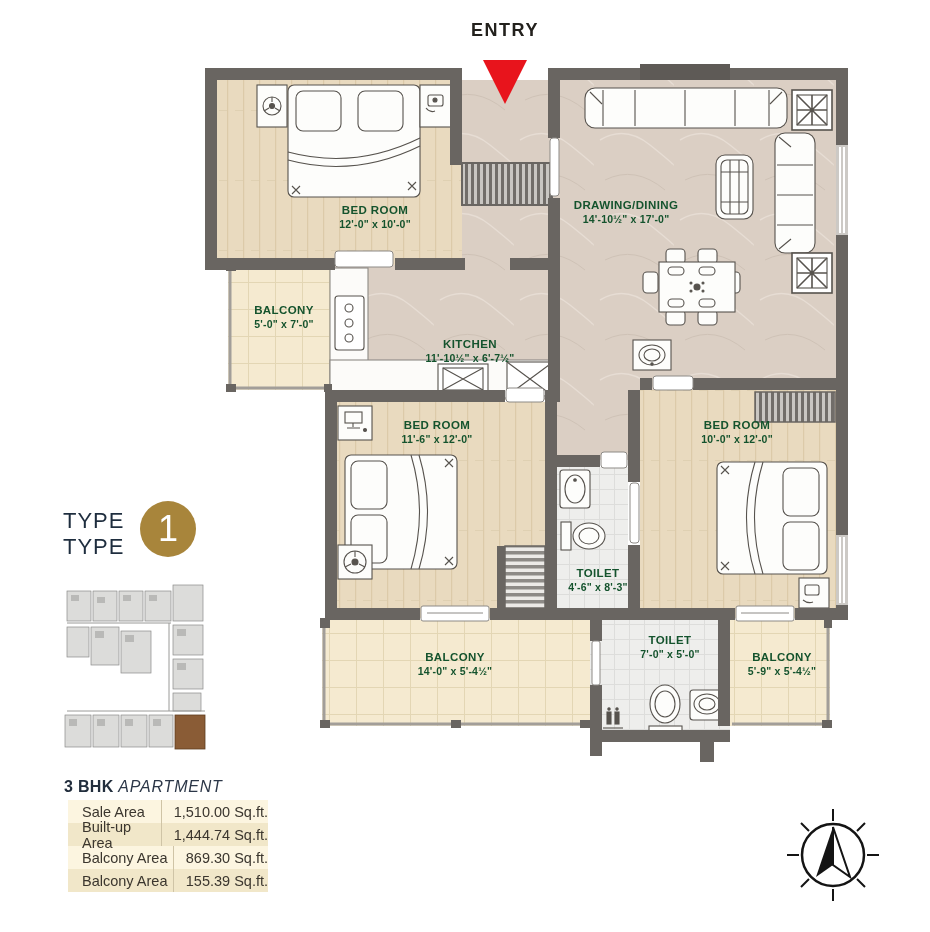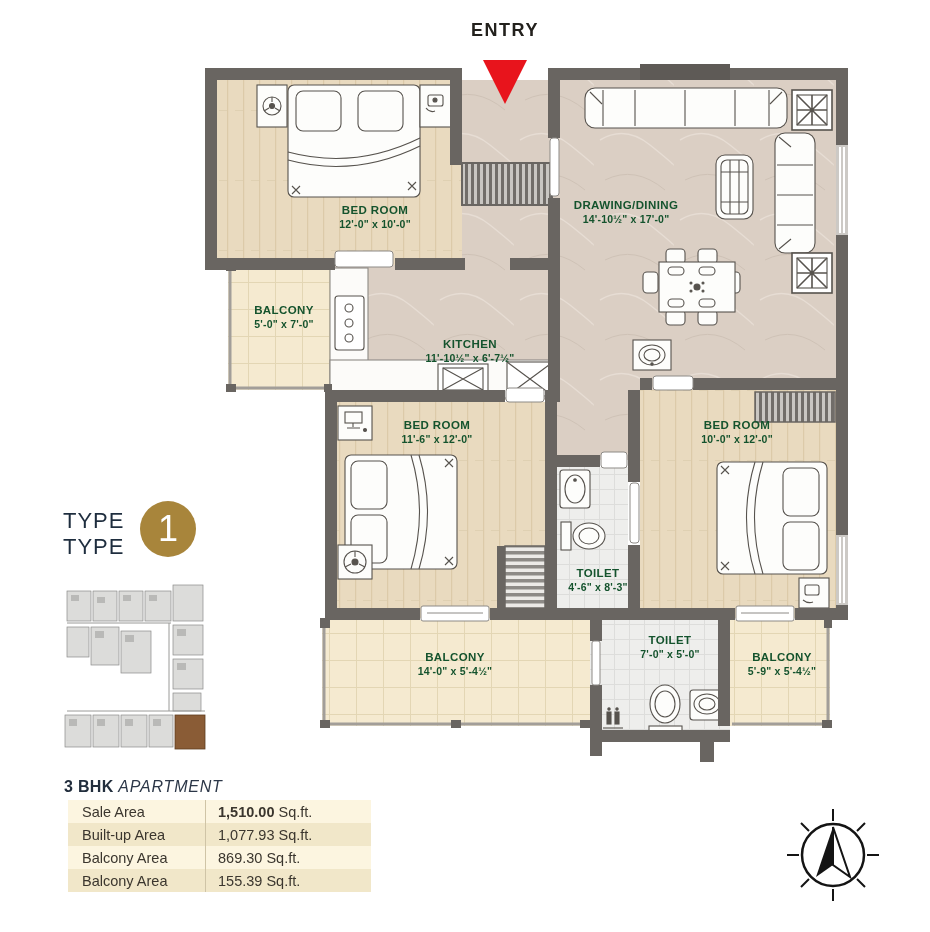--- a/index.html
+++ b/index.html
@@ -15,28 +15,28 @@
   
   .unit-words{position:absolute;left:63px;top:508px;font-size:22px;line-height:1.18;
        color:#1e2d3e;letter-spacing:1px;}
   .unit-circle{position:absolute;left:140px;top:501px;width:56px;height:56px;border-radius:50%;
        background:#a8853b;color:#fff;display:flex;align-items:center;justify-content:center;
        font-size:36px;}
   
   .bhk-title{position:absolute;left:64px;top:778px;font-size:16px;color:#222e3d;letter-spacing:.3px;}
   .bhk-title .b{font-weight:bold;}
   .bhk-title .l{font-weight:normal;letter-spacing:.8px;color:#2c3748;font-style:italic;}
-  .area-table{position:absolute;left:68px;top:800px;width:303px;z-index:10;}
+  .area-table{position:absolute;left:68px;top:800px;width:200px;z-index:10;}
   .arow{display:flex;height:23px;align-items:center;font-size:14.5px;color:#3b362e;}
   .arow:nth-child(odd){background:#fcf5e0;}
   .arow:nth-child(even){background:#f1e7c9;}
   .alabel{width:137px;padding-left:14px;box-sizing:border-box;}
   .avalue{flex:1;border-left:1px solid #cfc4a6;padding-left:12px;height:100%;
           display:flex;align-items:center;}
-  .avalue .num.bold{font-weight:bold;}
+  .avalue .num.bold{font-weight:normal;}
 </style>
 </head>
 <body>
 
 <div class="entry-label">ENTRY</div>
 
 <svg class="abs" style="left:195px;top:40px;z-index:5;" width="660" height="730" viewBox="0 0 660 730">
   <defs>
     <pattern id="wood" width="16" height="70" patternUnits="userSpaceOnUse">
       <rect width="16" height="70" fill="#e9dabf"></rect>
@@ -409,21 +409,21 @@
   <span class="b">3 BHK</span>
   <span class="l">APARTMENT</span>
 </div>
 <div class="area-table">
   <div class="arow">
     <div class="alabel">Sale Area</div>
     <div class="avalue"><span class="num bold">1,510.00</span>&nbsp;<span>Sq.ft.</span></div>
   </div>
   <div class="arow">
     <div class="alabel">Built-up Area</div>
-    <div class="avalue"><span class="num">1,077.93</span>&nbsp;<span>Sq.ft.</span></div>
+    <div class="avalue"><span class="num">1,444.74</span>&nbsp;<span>Sq.ft.</span></div>
   </div>
   <div class="arow">
     <div class="alabel">Balcony Area</div>
     <div class="avalue"><span class="num">869.30</span>&nbsp;<span>Sq.ft.</span></div>
   </div>
   <div class="arow">
     <div class="alabel">Balcony Area</div>
     <div class="avalue"><span class="num">155.39</span>&nbsp;<span>Sq.ft.</span></div>
   </div>
 </div>

